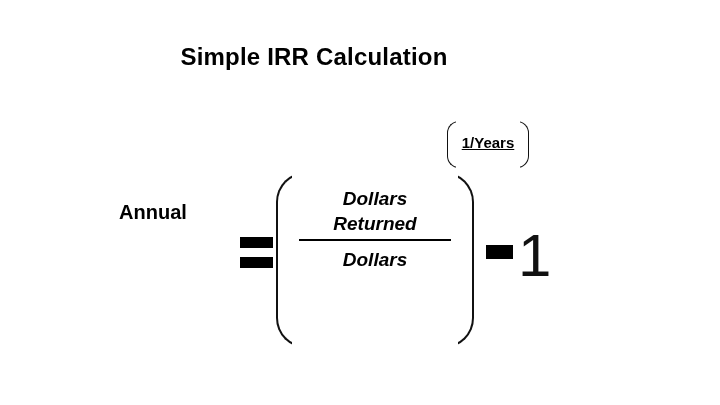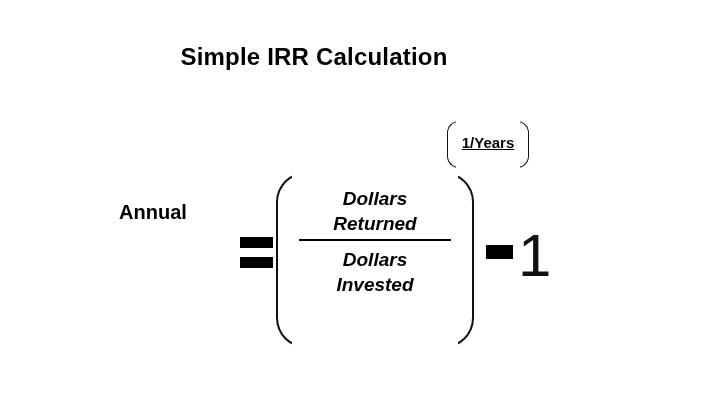--- a/index.html
+++ b/index.html
@@ -249,21 +249,20 @@
       <span class="bracket right"></span>
 
       <div class="fraction">
         <span class="num">
           <span class="ln">Dollars</span>
           <span class="ln">Returned</span>
         </span>
         <span class="frac-bar"></span>
         <span class="den">
           <span class="ln">Dollars</span>
-          <span class="ln">Invested</span>
         </span>
       </div>
     </div>
 
     <div class="exponent">
       <span class="exp-bracket left"></span>
       <span class="exp-bracket right"></span>
       <span class="exp-text">1/Years</span>
     </div>
 

